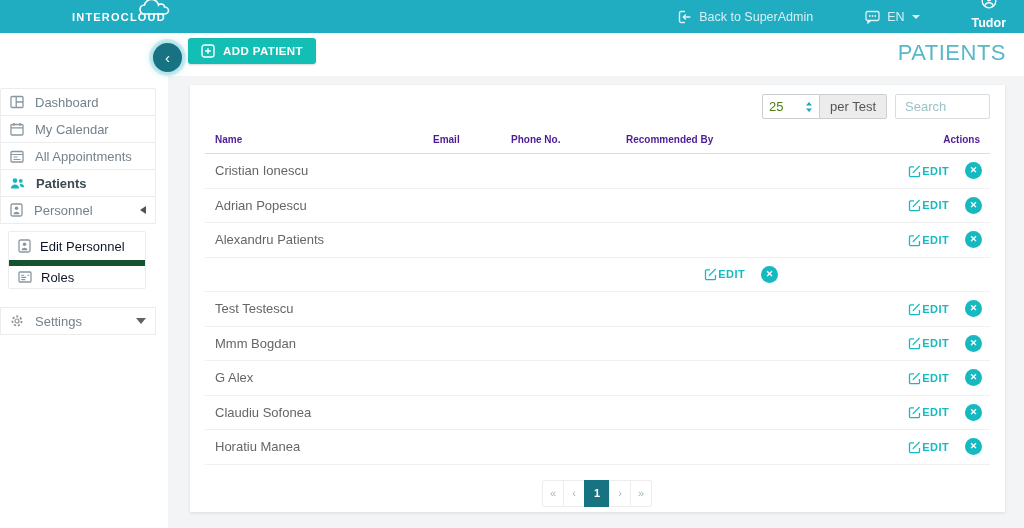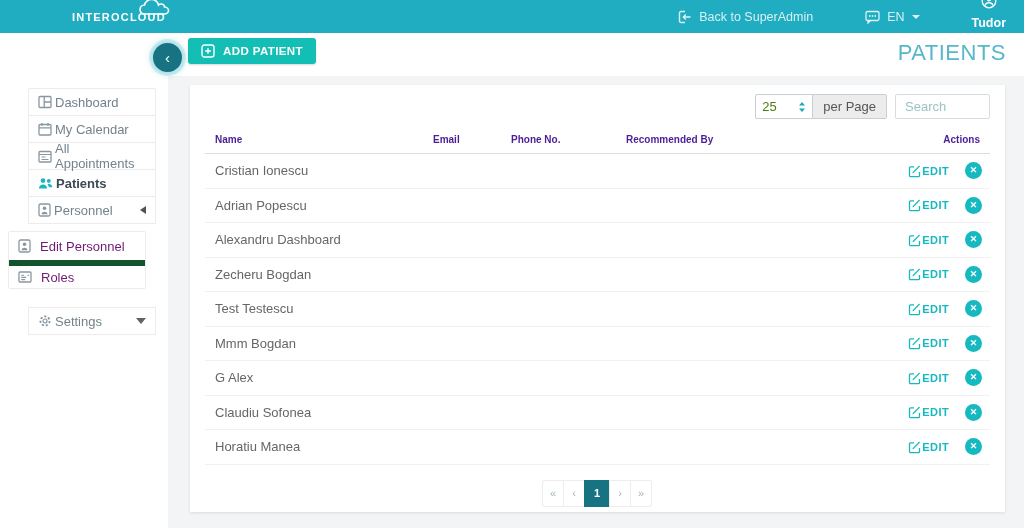--- a/index.html
+++ b/index.html
@@ -36,35 +36,35 @@
   .collapse-circle{
     position:absolute; left:153px; top:43px; width:29px; height:29px; border-radius:50%;
     background:#177381; color:#fff; display:flex; align-items:center; justify-content:center;
     font-size:15px; line-height:1; cursor:pointer; z-index:5;
     box-shadow:0 0 0 4px rgba(32,173,194,.16), 0 0 9px rgba(32,173,194,.55);
   }
   
   .sidebar{ position:absolute; top:76px; left:0; bottom:0; width:168px;
     background:#fff; padding:12px 12px 0 0; }
   .side-item{
-    height:28px; display:flex; align-items:center; gap:3px; padding:0 9px;
+    height:28px; display:flex; align-items:center; gap:11px; padding:0 9px;
     border:1px solid #ececec; margin-top:-1px; font-size:13px; color:#73828c;
-    background:#fff; cursor:pointer;margin-left:28px;
+    background:#fff; cursor:pointer;
   }
   .side-item:first-child{ margin-top:0; border-radius:2px 2px 0 0; }
   .side-item.active{ color:#3d4a52; font-weight:bold; }
   .side-item.active .s-icon{ color:#18b6c0; }
   .s-icon{ color:#8a97a0; display:flex; }
   .caret-left-dark{ margin-left:auto; width:0; height:0; border-top:4.5px solid transparent;
     border-bottom:4.5px solid transparent; border-right:6px solid #4a545c; }
   .caret-down-dark{ margin-left:auto; width:0; height:0; border-left:5px solid transparent;
     border-right:5px solid transparent; border-top:6px solid #5a646c; }
   .submenu{ margin:7px 10px 7px 8px; border:1px solid #ececec; border-radius:2px; }
   .sub-item{ height:28px; display:flex; align-items:center; gap:9px; padding:0 9px;
-    font-size:13px; color:#701a75; cursor:pointer; background:#fff; }
+    font-size:13px; color:#0f172a; cursor:pointer; background:#fff; }
   .sub-item + .sub-item{ border-top:6px solid #14532d; }
   .side-gap{ height:12px; }
   
   .card{
     position:absolute; left:190px; top:85px; width:815px; height:427px;
     background:#fff; box-shadow:0 1px 3px rgba(0,0,0,.10); padding:9px 15px 0;
   }
   .controls{ display:flex; justify-content:flex-end; height:25px; }
   .per-page-select{
     width:58px; border:1px solid #c9ced1; border-radius:2px 0 0 2px; background:#fff;
@@ -250,21 +250,21 @@
 
   <div class="card">
     <div class="controls">
       <div class="per-page-select">
         <span>25</span>
         <svg width="8" height="12" viewBox="0 0 8 12">
           <path d="M4 1 7 4.6H1z" fill="#1aa9b8"></path>
             <path d="M4 11 1 7.4h6z" fill="#1aa9b8"></path>
         </svg>
       </div>
-      <div class="per-page-addon">per Page</div>
+      <div class="per-page-addon">per Test</div>
       <input class="search-input" type="text" placeholder="Search" style="">
     </div>
 
     <div class="thead">
       <div>Name</div>
       <div>Email</div>
       <div>Phone No.</div>
       <div>Recommended By</div>
       <div class="col-actions">Actions</div>
     </div>
@@ -302,40 +302,39 @@
         </svg>
         <span>EDIT</span>
       </button>
       <button class="delete-btn">
         <span>✕</span>
       </button>
     </div>
   </div>
 
   <div class="trow">
-    <div class="cell-name">Alexandru Dashboard</div>
-    <div></div>
-    <div></div>
-    <div></div>
-    <div class="cell-actions">
-      <button class="edit-btn">
-        <svg width="14" height="14" viewBox="0 0 14 14">
-          <path d="M11.5 8v3.5a1.2 1.2 0 0 1-1.2 1.2H2.7a1.2 1.2 0 0 1-1.2-1.2V4.1a1.2 1.2 0 0 1 1.2-1.2H6" fill="none" stroke="currentColor" stroke-width="1.3"></path>
-          <path d="M5.6 8.9 12 2.4l-.8-.8L4.8 8l-.4 1.3z" fill="currentColor"></path>
-        </svg>
-        <span>EDIT</span>
-      </button>
-      <button class="delete-btn">
-        <span>✕</span>
-      </button>
-    </div>
-  </div>
-
-  <div class="trow">
-    <div class="cell-name">Zecheru Bogdan</div>
+    <div class="cell-name">Alexandru Patients</div>
+    <div></div>
+    <div></div>
+    <div></div>
+    <div class="cell-actions">
+      <button class="edit-btn">
+        <svg width="14" height="14" viewBox="0 0 14 14">
+          <path d="M11.5 8v3.5a1.2 1.2 0 0 1-1.2 1.2H2.7a1.2 1.2 0 0 1-1.2-1.2V4.1a1.2 1.2 0 0 1 1.2-1.2H6" fill="none" stroke="currentColor" stroke-width="1.3"></path>
+          <path d="M5.6 8.9 12 2.4l-.8-.8L4.8 8l-.4 1.3z" fill="currentColor"></path>
+        </svg>
+        <span>EDIT</span>
+      </button>
+      <button class="delete-btn">
+        <span>✕</span>
+      </button>
+    </div>
+  </div>
+
+  <div class="trow">
     <div></div>
     <div></div>
     <div></div>
     <div class="cell-actions">
       <button class="edit-btn">
         <svg width="14" height="14" viewBox="0 0 14 14">
           <path d="M11.5 8v3.5a1.2 1.2 0 0 1-1.2 1.2H2.7a1.2 1.2 0 0 1-1.2-1.2V4.1a1.2 1.2 0 0 1 1.2-1.2H6" fill="none" stroke="currentColor" stroke-width="1.3"></path>
           <path d="M5.6 8.9 12 2.4l-.8-.8L4.8 8l-.4 1.3z" fill="currentColor"></path>
         </svg>
         <span>EDIT</span>

